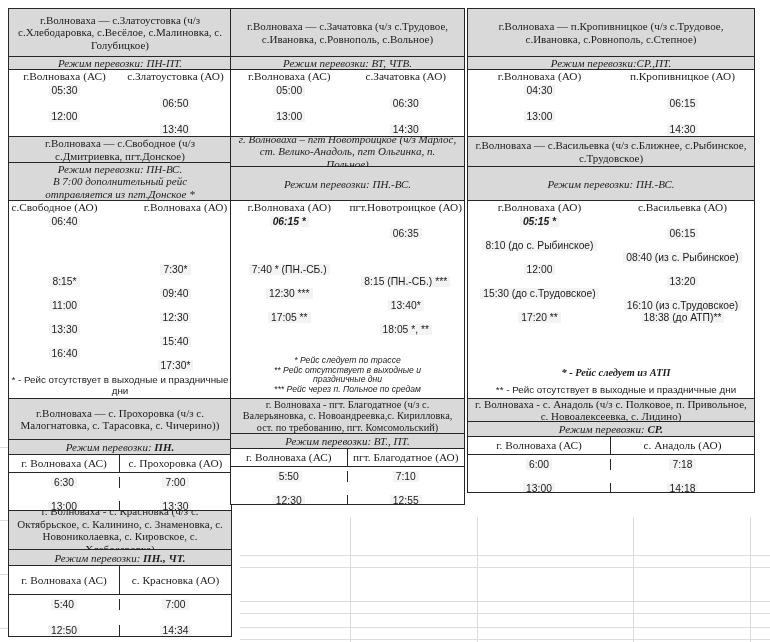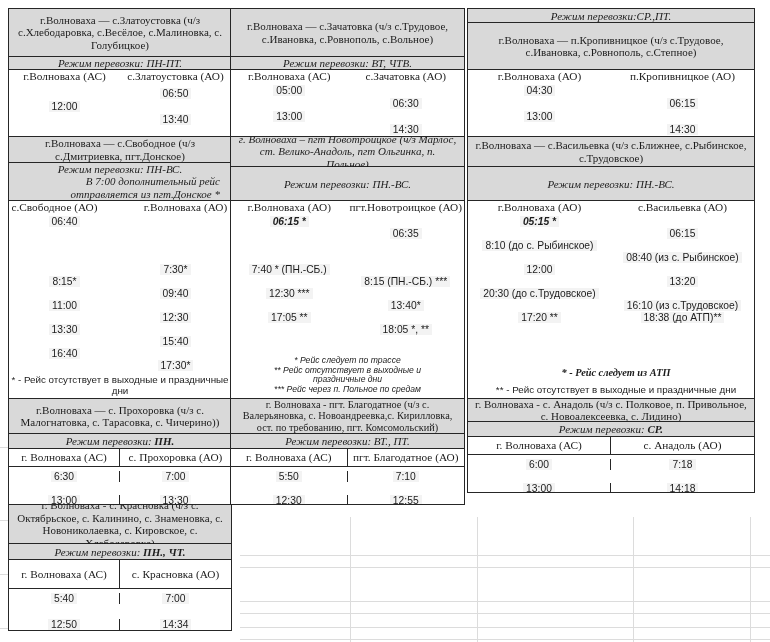--- a/index.html
+++ b/index.html
@@ -80,38 +80,42 @@
     <div class="sec gray rezhim" style="height:15px;">
       <div class="rz-line"><span>Режим перевозки:</span><span class="days"> ПН-ПТ.</span></div>
     </div>
     <div class="sec bodysec rows-a" style="height:68px;">
       <div class="hdrrow hdr-a">
         <div class="hc">г.Волноваха (АС)</div>
         <div class="hc">с.Златоустовка (АО)</div>
       </div>
       <div>
           <div class="trow">
+            <div class="tc"><span class="tbg">05:30</span></div>
+            <div class="tc"></div>
+          </div>
+          <div class="trow">
             <div class="tc"></div>
             <div class="tc"><span class="tbg">06:50</span></div>
           </div>
           <div class="trow">
             <div class="tc"><span class="tbg">12:00</span></div>
             <div class="tc"></div>
           </div>
           <div class="trow">
             <div class="tc"></div>
             <div class="tc"><span class="tbg">13:40</span></div>
           </div>
         </div>
     </div>
 
     <div class="sec gray route" style="height:28px;">
         <span>г.Волноваха — с.Свободное (ч/з с.Дмитриевка, пгт.Донское)</span>
       </div>
-    <div class="sec gray rezhim" style="height:39px;text-align:right;">
+    <div class="sec gray rezhim" style="height:39px;">
       <div class="rz-line"><span>Режим перевозки:</span><span class="days"> ПН-ВС.</span></div>
       <div class="extra">В 7:00 дополнительный рейс отправляется из пгт.Донское *</div>
     </div>
     <div class="sec bodysec rows-b" style="height:200px;">
       <div class="hdrrow" style="height:15px;gap:40px;">
         <div class="hc">с.Свободное (АО)</div>
         <div class="hc">г.Волноваха (АО)</div>
       </div>
       <div>
           <div class="trow">
@@ -165,21 +169,21 @@
           <div class="trow">
             <div class="tc"></div>
             <div class="tc"><span class="tbg">17:30*</span></div>
           </div>
         </div>
       <div class="fnblock fn-c1">
           <div class="fnline">* - Рейс отсутствует в выходные и праздничные дни</div>
         </div>
     </div>
 
-    <div class="sec gray route" style="height:36px;">
+    <div class="sec gray route" style="height:42px;">
         <span>г.Волноваха — с. Прохоровка (ч/з с. Малогнатовка, с. Тарасовка, с. Чичерино))</span>
       </div>
     <div class="sec gray rezhim bold-days" style="height:17px;">
       <div class="rz-line"><span>Режим перевозки:</span><span class="days"> ПН.</span></div>
     </div>
     <div class="sec bodysec mini rows-c" style="height:57px;">
       <div class="hdrrow">
         <div class="hc">г. Волноваха (АС)</div>
         <div class="hc">с. Прохоровка (АО)</div>
       </div>
@@ -341,26 +345,26 @@
           </div>
           <div class="trow">
             <div class="tc"><span class="tbg">12:30</span></div>
             <div class="tc"><span class="tbg">12:55</span></div>
           </div>
         </div>
     </div>
   </div>
 
   <div class="col" id="col3">
+    <div class="sec gray route" style="height:49px;">
+        <span>г.Волноваха — п.Кропивницкое (ч/з с.Трудовое, с.Ивановка, с.Ровнополь, с.Степное)</span>
+      </div>
     <div class="sec gray rezhim" style="height:15px;">
       <div class="rz-line"><span>Режим перевозки:</span><span class="days">СР.,ПТ.</span></div>
     </div>
-    <div class="sec gray route" style="height:49px;">
-        <span>г.Волноваха — п.Кропивницкое (ч/з с.Трудовое, с.Ивановка, с.Ровнополь, с.Степное)</span>
-      </div>
     <div class="sec bodysec rows-a" style="height:68px;">
       <div class="hdrrow hdr-a">
         <div class="hc">г.Волноваха (АО)</div>
         <div class="hc">п.Кропивницкое (АО)</div>
       </div>
       <div>
           <div class="trow">
             <div class="tc"><span class="tbg">04:30</span></div>
             <div class="tc"></div>
           </div>
@@ -409,21 +413,21 @@
           </div>
           <div class="trow">
             <div class="tc"><span class="tbg">12:00</span></div>
             <div class="tc"></div>
           </div>
           <div class="trow">
             <div class="tc"></div>
             <div class="tc"><span class="tbg">13:20</span></div>
           </div>
           <div class="trow">
-            <div class="tc"><span class="tbg">20:30 (до с.Трудовское)</span></div>
+            <div class="tc"><span class="tbg">15:30 (до с.Трудовское)</span></div>
             <div class="tc"></div>
           </div>
           <div class="trow">
             <div class="tc"></div>
             <div class="tc"><span class="tbg">16:10  (из с.Трудовское)</span></div>
           </div>
           <div class="trow">
             <div class="tc"><span class="tbg">17:20 **</span></div>
             <div class="tc"><span class="tbg">18:38 (до АТП)**</span></div>
           </div>

